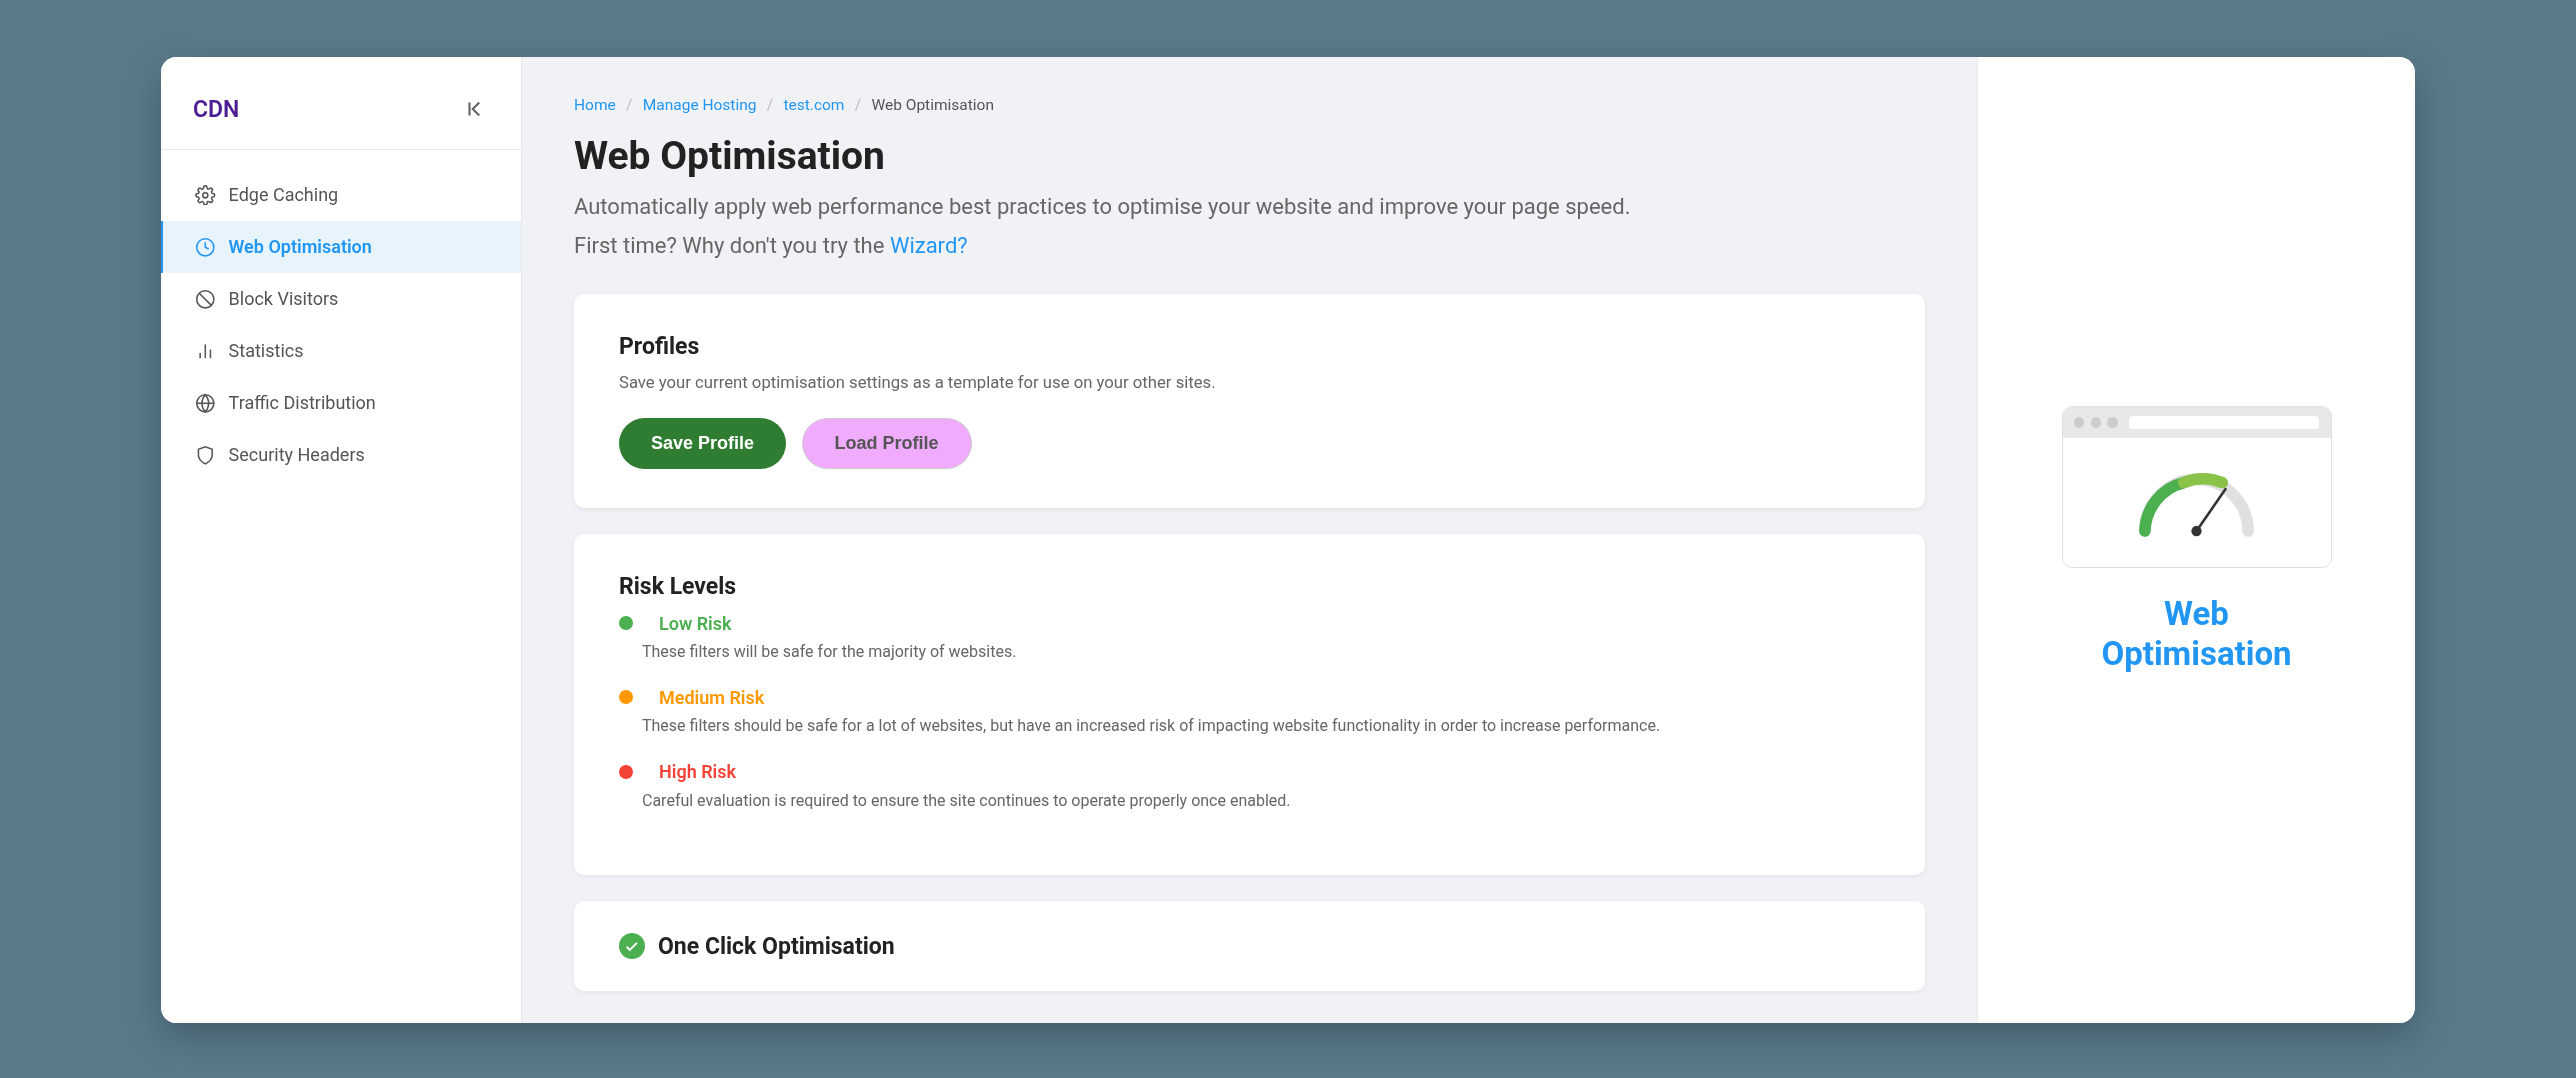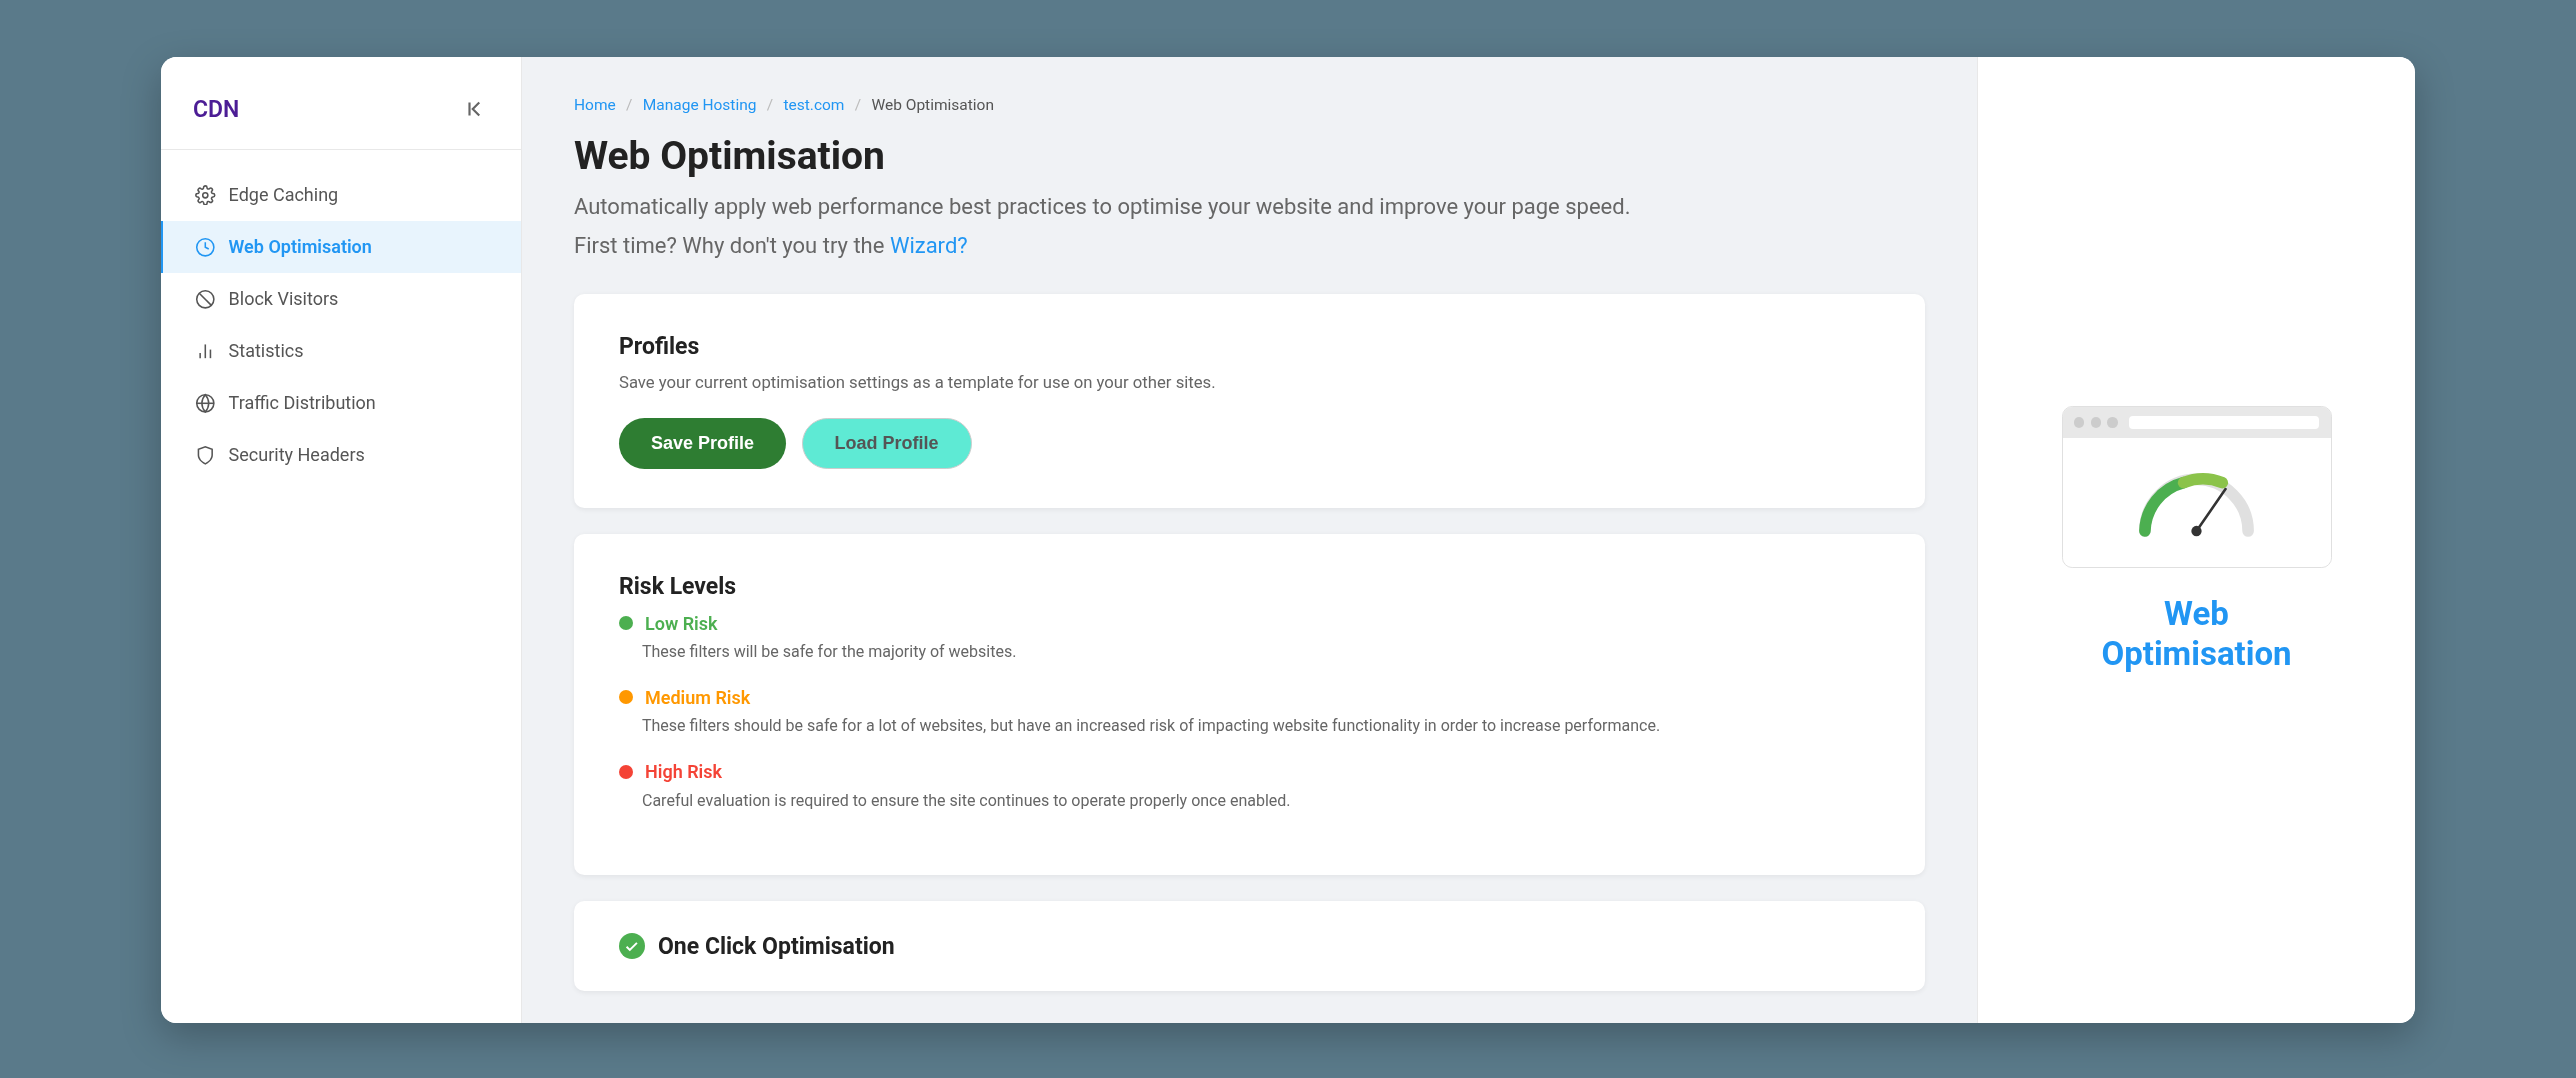--- a/index.html
+++ b/index.html
@@ -145,38 +145,38 @@
       background: #2e7d32;
       color: #fff;
       border: none;
       border-radius: 26px;
       padding: 14px 32px;
       font-size: 18px;
       font-weight: 600;
       cursor: pointer;
     }
     .btn-secondary {
-      background: #5eead4;
+      background: #f0abfc;
       color: #555;
       border: 1.3px solid #ccc;
       border-radius: 26px;
       padding: 14px 32px;
       font-size: 18px;
       font-weight: 600;
       cursor: pointer;
     }
 
     
     .risk-item {
       margin-bottom: 23px;
     }
     .risk-label {
       display: flex;
       align-items: center;
-      gap: 12px;
+      gap: 26px;
       font-size: 18px;
       font-weight: 600;
       margin-bottom: 6.4px;
     }
     .risk-dot {
       width: 14px;
       height: 14px;
       border-radius: 50%;
       flex-shrink: 0;
     }

